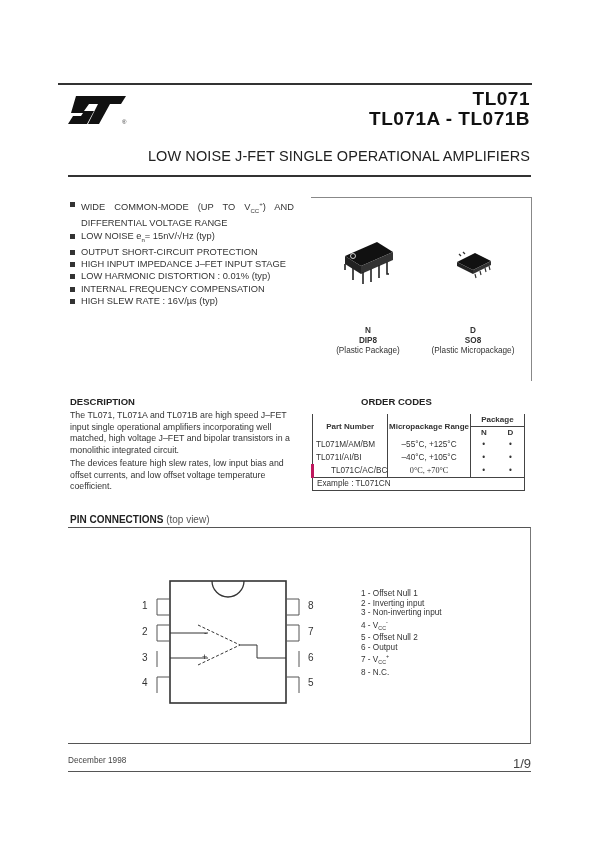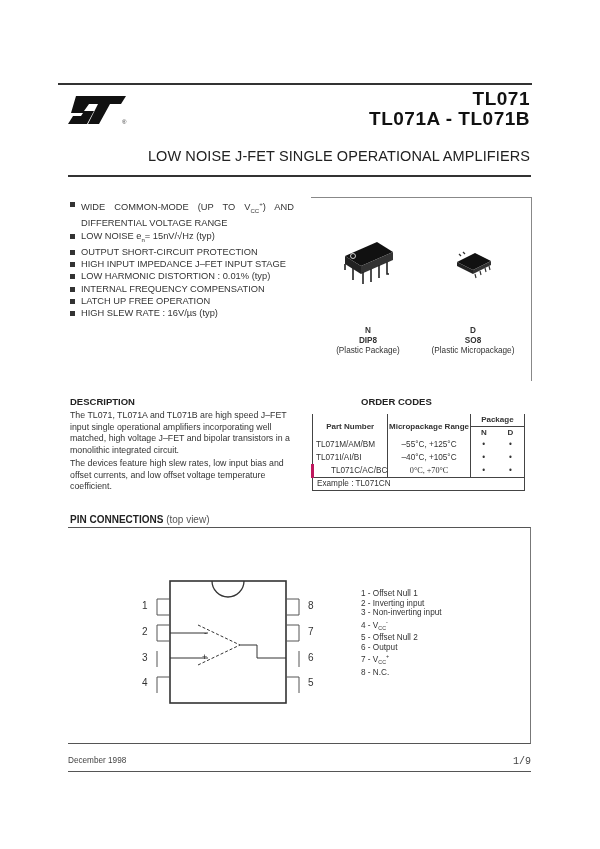--- a/index.html
+++ b/index.html
@@ -22,21 +22,21 @@
   .desc p { margin:0 0 2px 0; }
   table.oc { position:absolute; left:311px; top:414px; width:214px; border-collapse:collapse;
              font-size:8.2px; color:#333; }
   table.oc td, table.oc th { padding:0; text-align:center; font-weight:normal; }
   table.oc th { font-weight:bold; font-size:8px; }
   .pinhead { left:70px; top:514px; font-size:10px; }
   .pinhead .light { font-weight:normal; color:#555; }
   .pinbox { left:68px; top:527px; width:462px; height:215px; border-top:1px solid #555; border-right:1px solid #777; border-bottom:1px solid #555; }
   .pinlist { left:361px; top:589px; font-size:8.2px; line-height:9.5px; color:#333; }
   .footer-l { left:68px; top:756px; font-size:8.2px; color:#444; }
-  .footer-r { right:69px; top:756px; font-size:10px; color:#444;font-family:Liberation Mono, monospace; }
+  .footer-r { right:69px; top:756px; font-size:13px; color:#444; }
   sub, sup { font-size:65%; }
 </style>
 </head>
 <body>
 
 <div class="rule" style="left:58px;top:83px;width:474px;height:1.5px;"></div>
 
 <div class="abs" style="left:66px;top:94px;width:60px;height:34px;">
   <svg width="60" height="34" viewBox="0 0 60 34">
     <path d="M10 2 L60 2 L55 10 L44 10 L33 30 L22 30 L32 10 L23 10 L18 17 L28 17 L21 30 L2 30 L7 22 L15 22 L17 19 L5 19 Z" fill="#111"></path>
@@ -50,21 +50,20 @@
 
 <div class="rule" style="left:68px;top:175px;width:463px;height:1.5px;"></div>
 
 <ul class="abs features" id="features">
     <li><span class="bul"></span><span>WIDE COMMON-MODE (UP TO V</span><sub>CC</sub><sup>+</sup><span>) AND DIFFERENTIAL VOLTAGE RANGE</span></li>
     <li><span class="bul"></span><span>LOW NOISE e</span><sub>n</sub><span>= 15nV/√Hz (typ)</span></li>
     <li><span class="bul"></span><span>OUTPUT SHORT-CIRCUIT PROTECTION</span></li>
     <li><span class="bul"></span><span>HIGH INPUT IMPEDANCE J–FET INPUT STAGE</span></li>
     <li><span class="bul"></span><span>LOW HARMONIC DISTORTION : 0.01% (typ)</span></li>
     <li><span class="bul"></span><span>INTERNAL FREQUENCY COMPENSATION</span></li>
-    <li><span class="bul"></span><span>LATCH UP FREE OPERATION</span></li>
     <li><span class="bul"></span><span>HIGH SLEW RATE : 16V/µs (typ)</span></li>
   </ul>
 
 <div class="abs pkgbox">
   <div class="abs" style="left:30px;top:38px;">
     <svg width="58" height="52" viewBox="0 0 58 52">
       <polygon points="4,20 36,6 52,16 20,30" fill="#111"></polygon>
       <polygon points="4,20 20,30 20,38 4,28" fill="#222"></polygon>
       <polygon points="20,30 52,16 52,24 20,38" fill="#333"></polygon>
       <circle cx="12" cy="20" r="2.5" fill="none" stroke="#fff" stroke-width="0.8"></circle>

